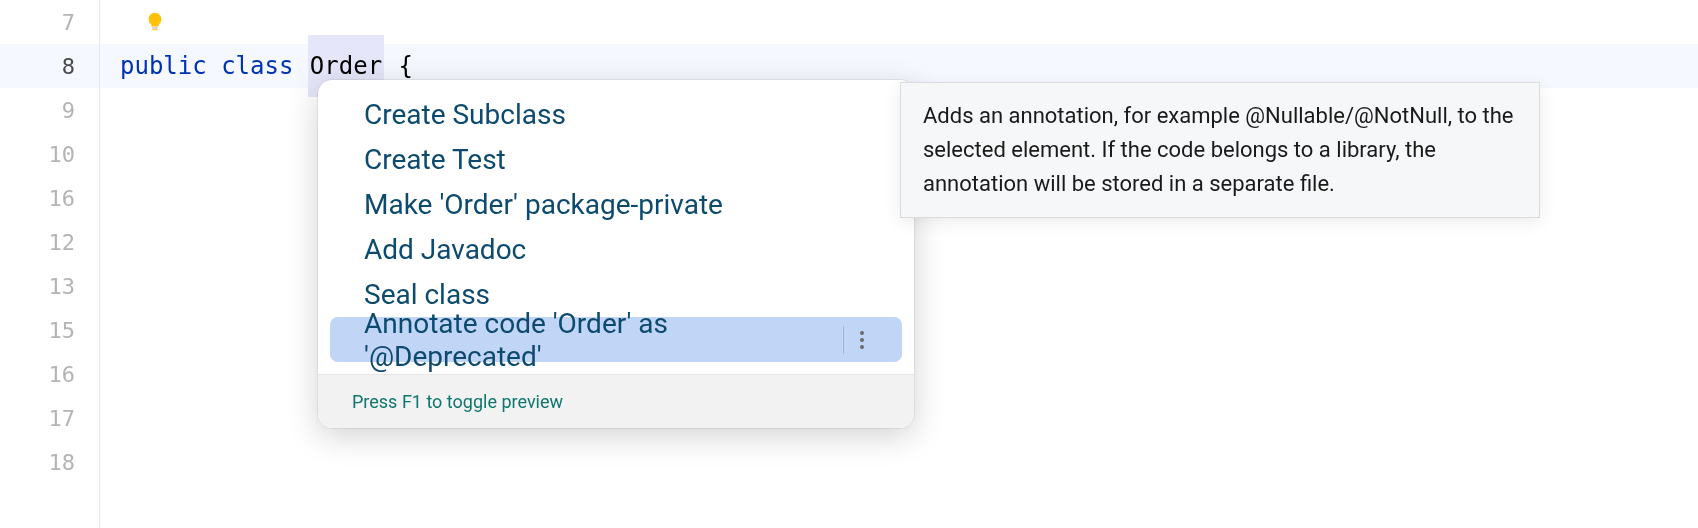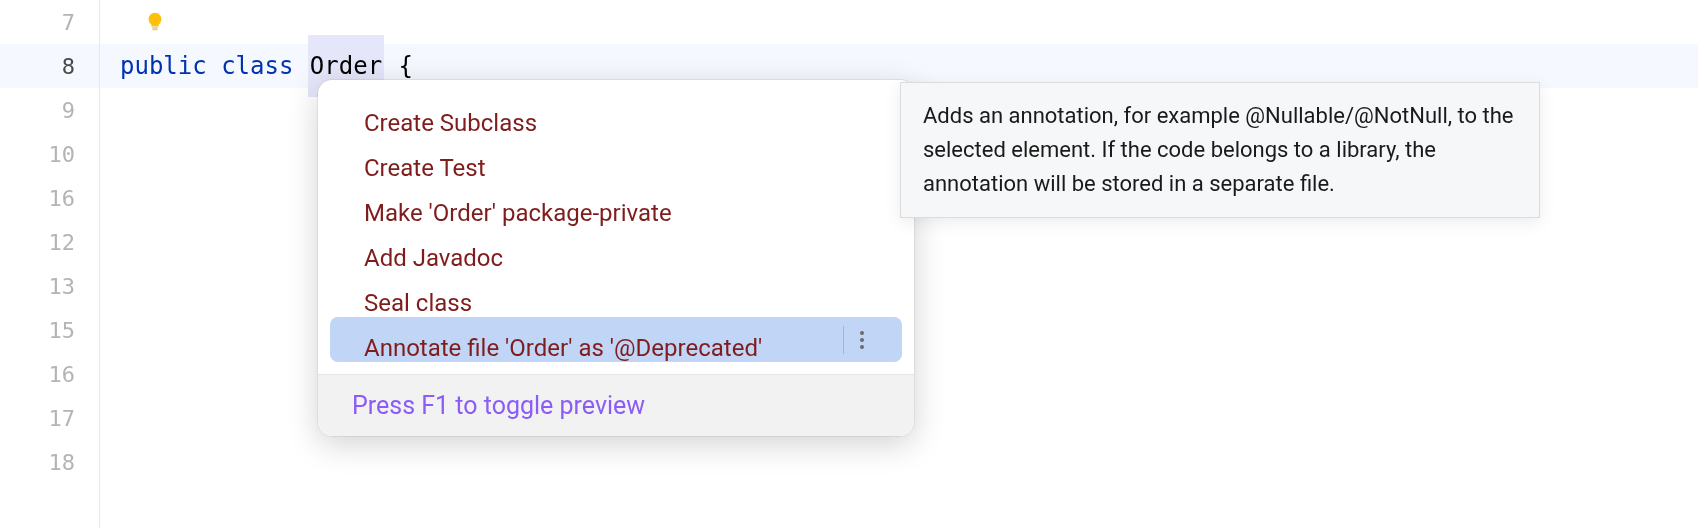--- a/index.html
+++ b/index.html
@@ -88,24 +88,24 @@
       border-radius: 14px;
       box-shadow: 0 8px 32px rgba(0,0,0,0.18), 0 0 0 1px rgba(0,0,0,0.06);
       overflow: hidden;
     }
     .popup-items {
       padding: 12px 0;
     }
     .popup-item {
       height: 45px;
       display: flex;
-      align-items: flex-end;
+      align-items: center;
       padding: 0 34px;
-      font-size: 24px;
-      color: #7f1d1d;
+      font-size: 28px;
+      color: #0c4a6e;
       margin: 0 12px;
       border-radius: 8px;
       cursor: pointer;
     }
     .popup-item.selected {
       background: #c1d5f6;
     }
     .popup-item.selected .more-wrapper {
       display: flex;
     }
@@ -131,22 +131,22 @@
     }
     .more-icon span {
       width: 4px;
       height: 4px;
       border-radius: 50%;
       background: #6b6b6b;
     }
     .popup-footer {
       background: #f2f2f2;
       padding: 16px 34px;
-      font-size: 25px;
-      color: #8b5cf6;
+      font-size: 18px;
+      color: #0f766e;
       border-top: 1px solid #e6e6e6;
     }
     .tooltip {
       position: absolute;
       left: 900px;
       top: 82px;
       width: 640px;
       background: #f6f7f8;
       border: 1px solid #dcdcdc;
       border-radius: 0;
@@ -207,21 +207,21 @@
     <div class="popup-item">
       <span class="item-label">Make 'Order' package-private</span>
     </div>
     <div class="popup-item">
       <span class="item-label">Add Javadoc</span>
     </div>
     <div class="popup-item">
       <span class="item-label">Seal class</span>
     </div>
     <div class="popup-item selected">
-      <span class="item-label">Annotate file 'Order' as '@Deprecated'</span>
+      <span class="item-label">Annotate code 'Order' as '@Deprecated'</span>
       <div class="more-wrapper">
         <div class="divider"></div>
         <div class="more-icon">
           <span></span>
             <span></span>
             <span></span>
         </div>
       </div>
     </div>
   </div>

